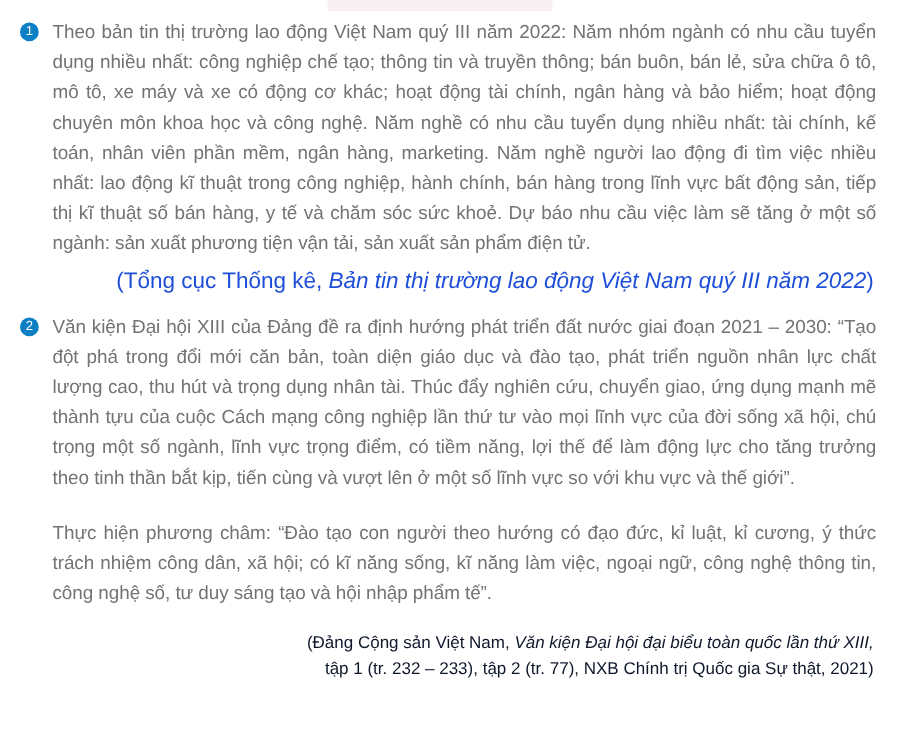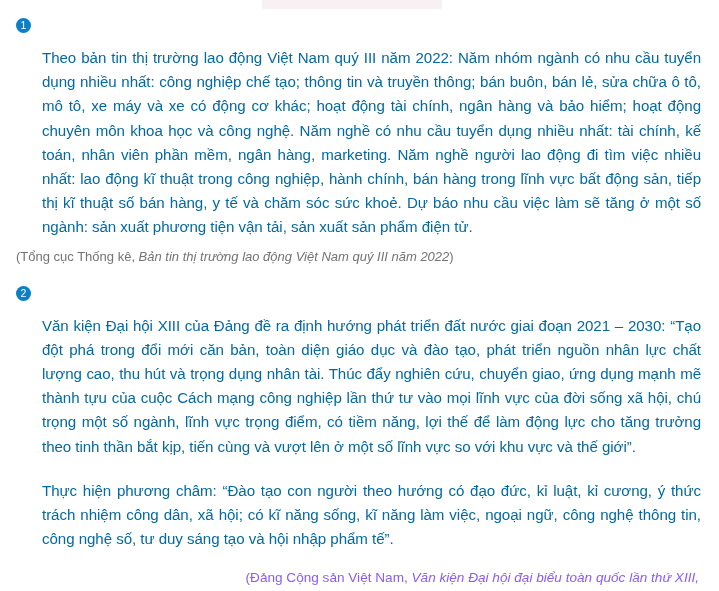--- a/index.html
+++ b/index.html
@@ -51,48 +51,48 @@
     margin-top: 4px;
     margin-right: 11px;
     user-select: none;
   }
   .body-text {
     flex: 1 1 auto;
     font-size: 15.1px;
     line-height: 24.2px;
     text-align: justify;
     text-justify: inter-word;
-    color: #0369a1;
+    color: #737373;
     letter-spacing: -0.05px;
-    margin-top: 32px;
   }
   .para {
     margin: 0;
   }
   .para + .para {
     margin-top: 20px;
   }
   .source {
-    font-size: 13px;
+    font-size: 18px;
     line-height: 21px;
-    color: #737373;
+    text-align: right;
+    color: #1d4ed8;
     margin-top: 6px;
     padding-right: 2px;
   }
   .source em {
     font-style: italic;
   }
   .block-2 {
     margin-top: 15px;
   }
   .source-multiline {
     font-size: 13.6px;
     line-height: 21px;
     text-align: right;
-    color: #8b5cf6;
+    color: #0f172a;
     margin-top: 16px;
     padding-right: 2px;
   }
   .source-multiline em { font-style: italic; }
 </style>
 </head>
 <body>
 
 <div class="page">
 
@@ -112,15 +112,16 @@
   <div class="item block-2">
     <div class="bullet">2</div>
     <div class="body-text">
       <p class="para">Văn kiện Đại hội XIII của Đảng đề ra định hướng phát triển đất nước giai đoạn 2021 – 2030: “Tạo đột phá trong đổi mới căn bản, toàn diện giáo dục và đào tạo, phát triển nguồn nhân lực chất lượng cao, thu hút và trọng dụng nhân tài. Thúc đẩy nghiên cứu, chuyển giao, ứng dụng mạnh mẽ thành tựu của cuộc Cách mạng công nghiệp lần thứ tư vào mọi lĩnh vực của đời sống xã hội, chú trọng một số ngành, lĩnh vực trọng điểm, có tiềm năng, lợi thế để làm động lực cho tăng trưởng theo tinh thần bắt kịp, tiến cùng và vượt lên ở một số lĩnh vực so với khu vực và thế giới”.</p>
       <p class="para">Thực hiện phương châm: “Đào tạo con người theo hướng có đạo đức, kỉ luật, kỉ cương, ý thức trách nhiệm công dân, xã hội; có kĩ năng sống, kĩ năng làm việc, ngoại ngữ, công nghệ thông tin, công nghệ số, tư duy sáng tạo và hội nhập phẩm tế”.</p>
     </div>
   </div>
 
   <div class="source-multiline">
     <span>(Đảng Cộng sản Việt Nam, </span><em>Văn kiện Đại hội đại biểu toàn quốc lần thứ XIII,</em><br>
+    <span> tập 1 (tr. 232 – 233), tập 2 (tr. 77), NXB Chính trị Quốc gia Sự thật, 2021)</span>
   </div>
 
 </div>
 
 </body></html>

